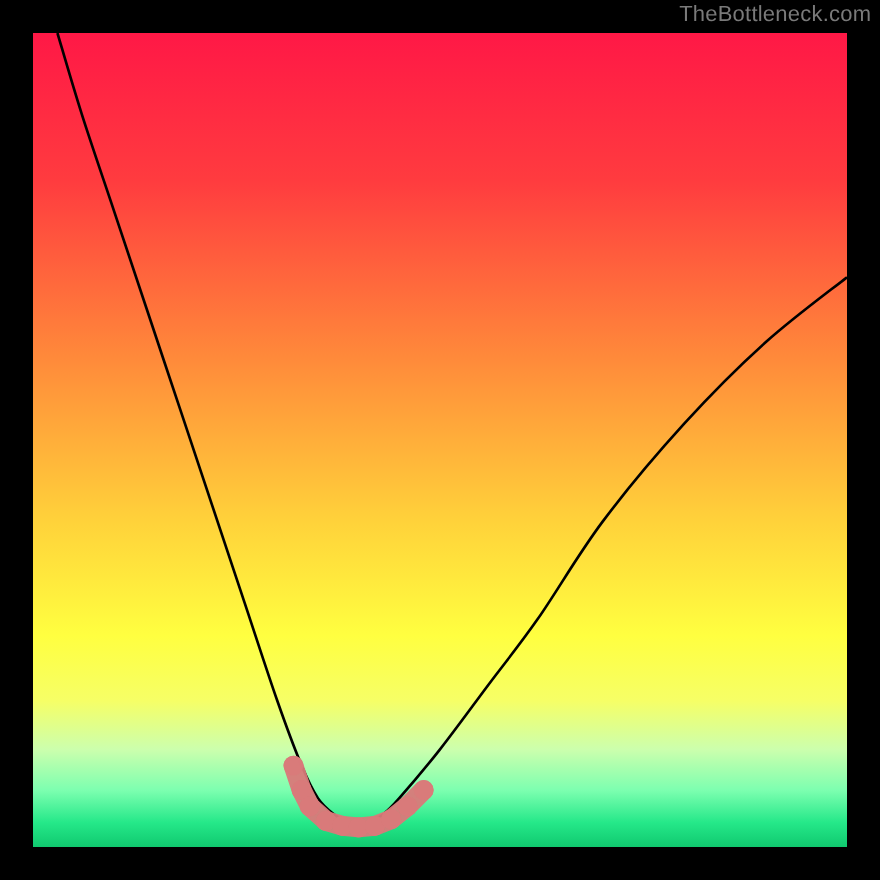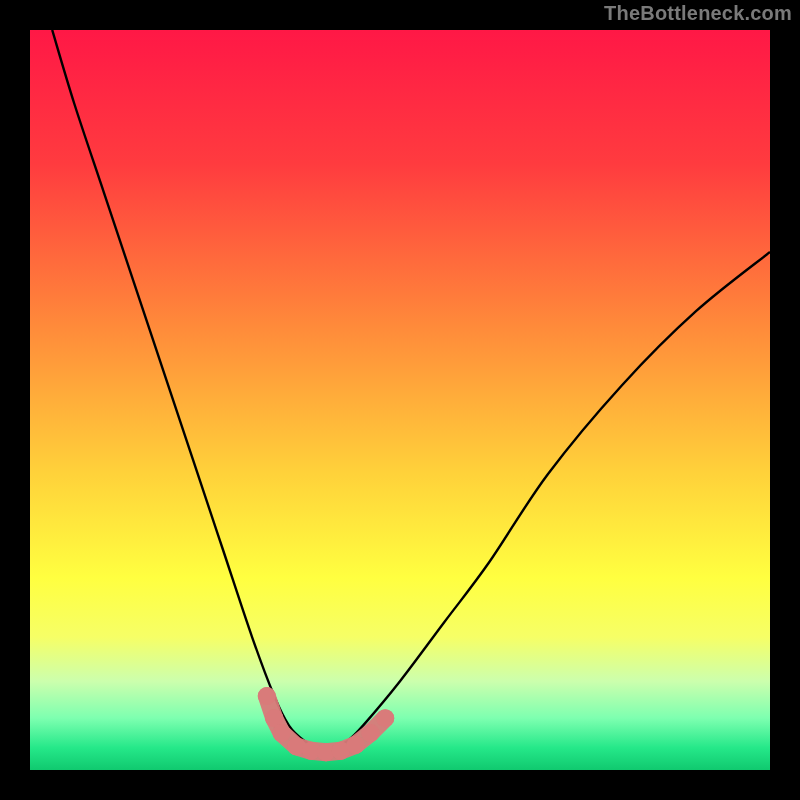--- a/index.html
+++ b/index.html
@@ -42,21 +42,21 @@
     height: 100%;
     pointer-events: none;
   }
   .attribution {
     position: absolute;
     top: 2px;
     right: 8px;
     color: #7a7a7a;
     font-size: 20px;
     letter-spacing: 0.2px;
-    font-weight: 700;
+    font-weight: 400;
     user-select: none;
     pointer-events: none;
   }
 </style>
 </head>
 <body>
 
 <div class="frame">
   <div class="plot">
     <svg class="gradient" viewBox="0 0 740 740" preserveAspectRatio="none">

